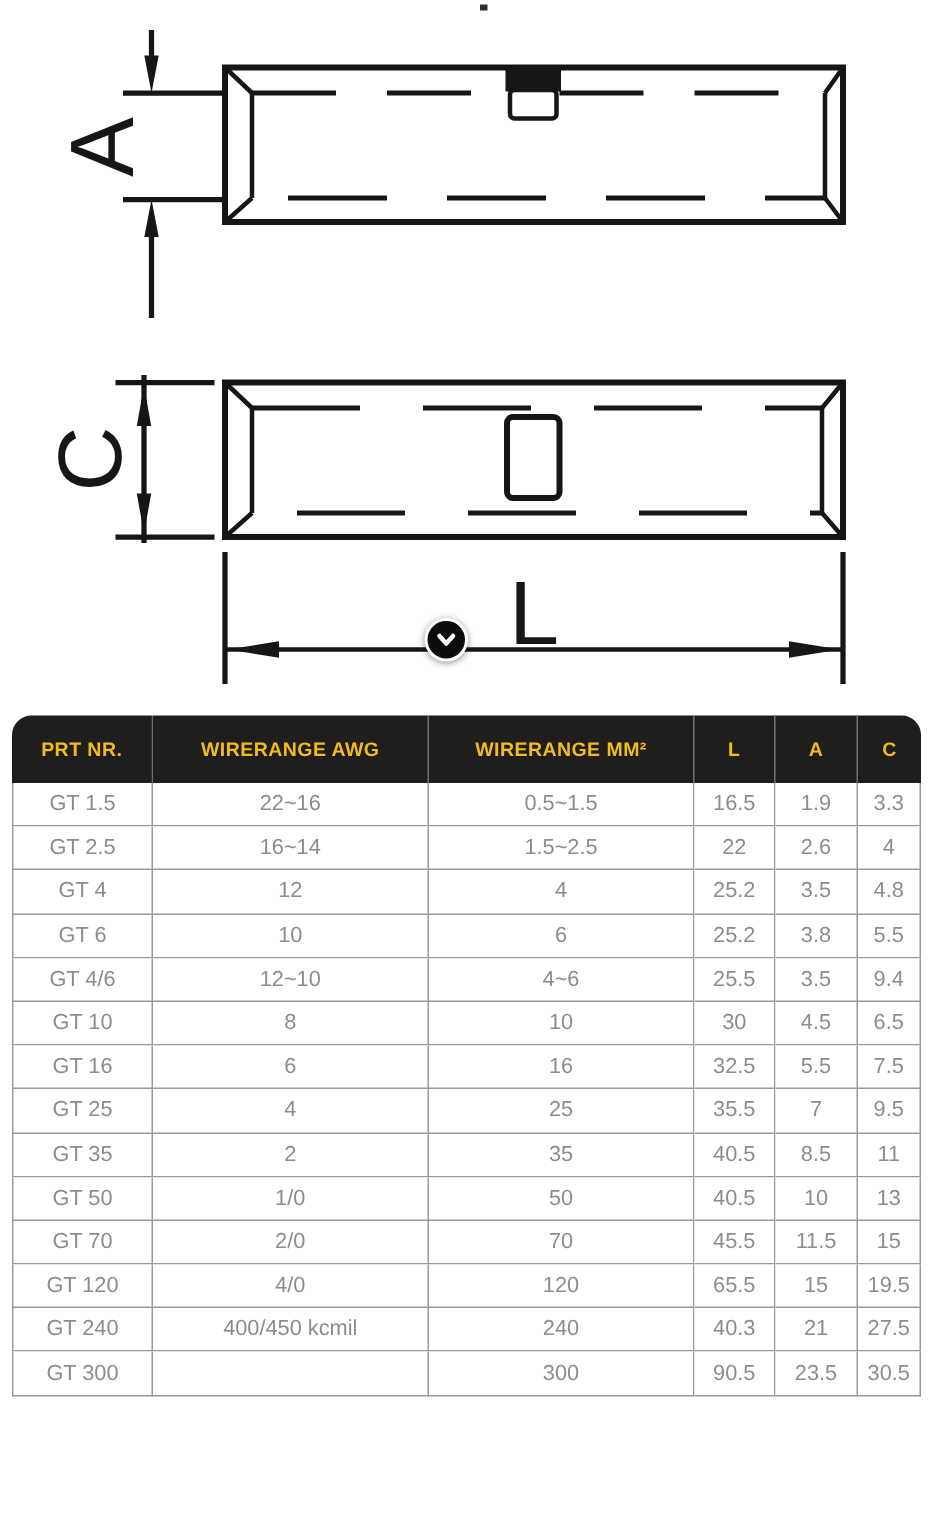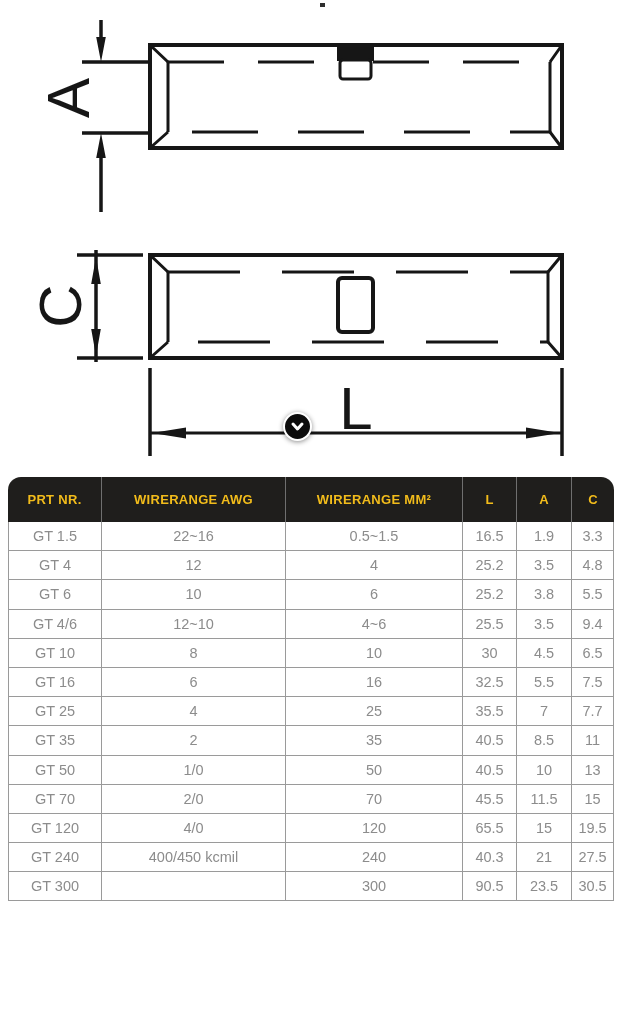--- a/index.html
+++ b/index.html
@@ -129,20 +129,28 @@
       <tbody>
           <tr>
             <td>GT 1.5</td>
             <td>22~16</td>
             <td>0.5~1.5</td>
             <td>16.5</td>
             <td>1.9</td>
             <td>3.3</td>
           </tr>
           <tr>
+            <td>GT 2.5</td>
+            <td>16~14</td>
+            <td>1.5~2.5</td>
+            <td>22</td>
+            <td>2.6</td>
+            <td>4</td>
+          </tr>
+          <tr>
             <td>GT 4</td>
             <td>12</td>
             <td>4</td>
             <td>25.2</td>
             <td>3.5</td>
             <td>4.8</td>
           </tr>
           <tr>
             <td>GT 6</td>
             <td>10</td>
@@ -174,21 +182,21 @@
             <td>32.5</td>
             <td>5.5</td>
             <td>7.5</td>
           </tr>
           <tr>
             <td>GT 25</td>
             <td>4</td>
             <td>25</td>
             <td>35.5</td>
             <td>7</td>
-            <td>7.7</td>
+            <td>9.5</td>
           </tr>
           <tr>
             <td>GT 35</td>
             <td>2</td>
             <td>35</td>
             <td>40.5</td>
             <td>8.5</td>
             <td>11</td>
           </tr>
           <tr>

